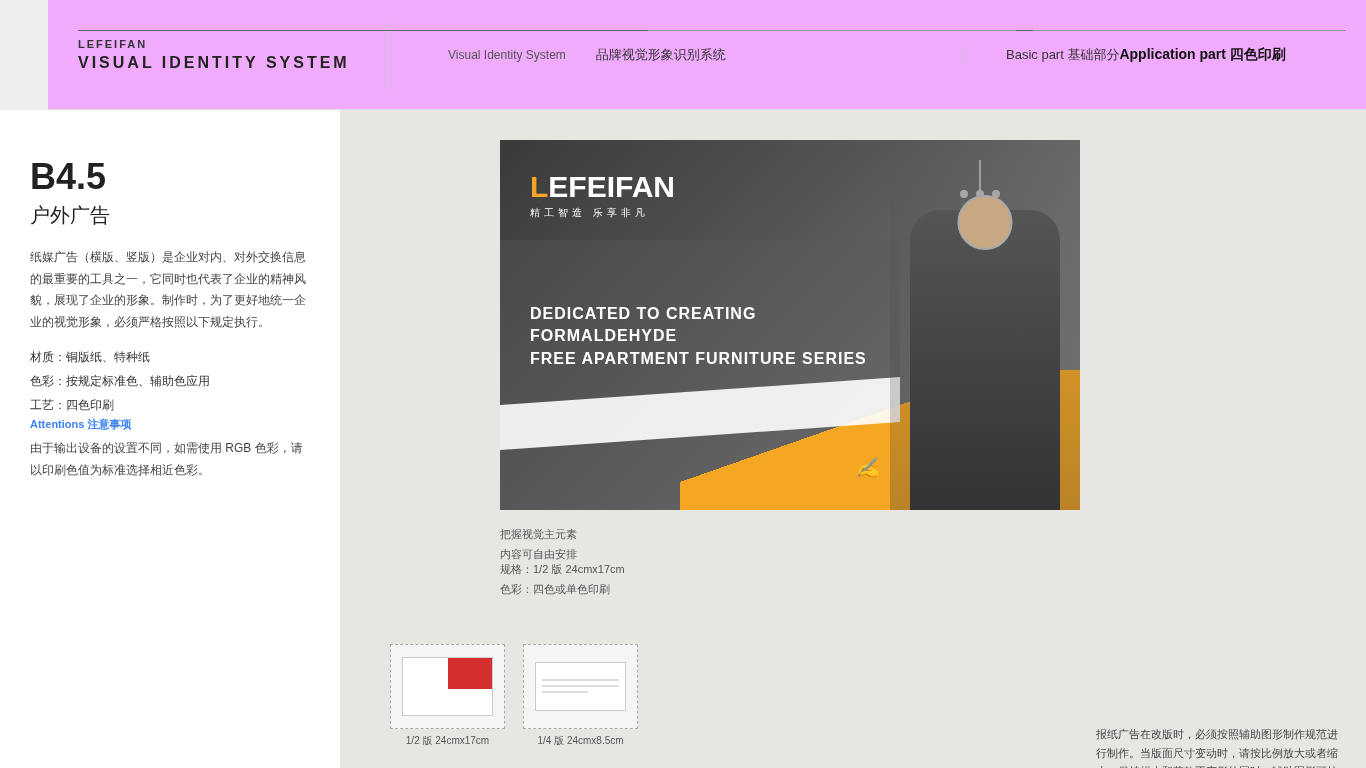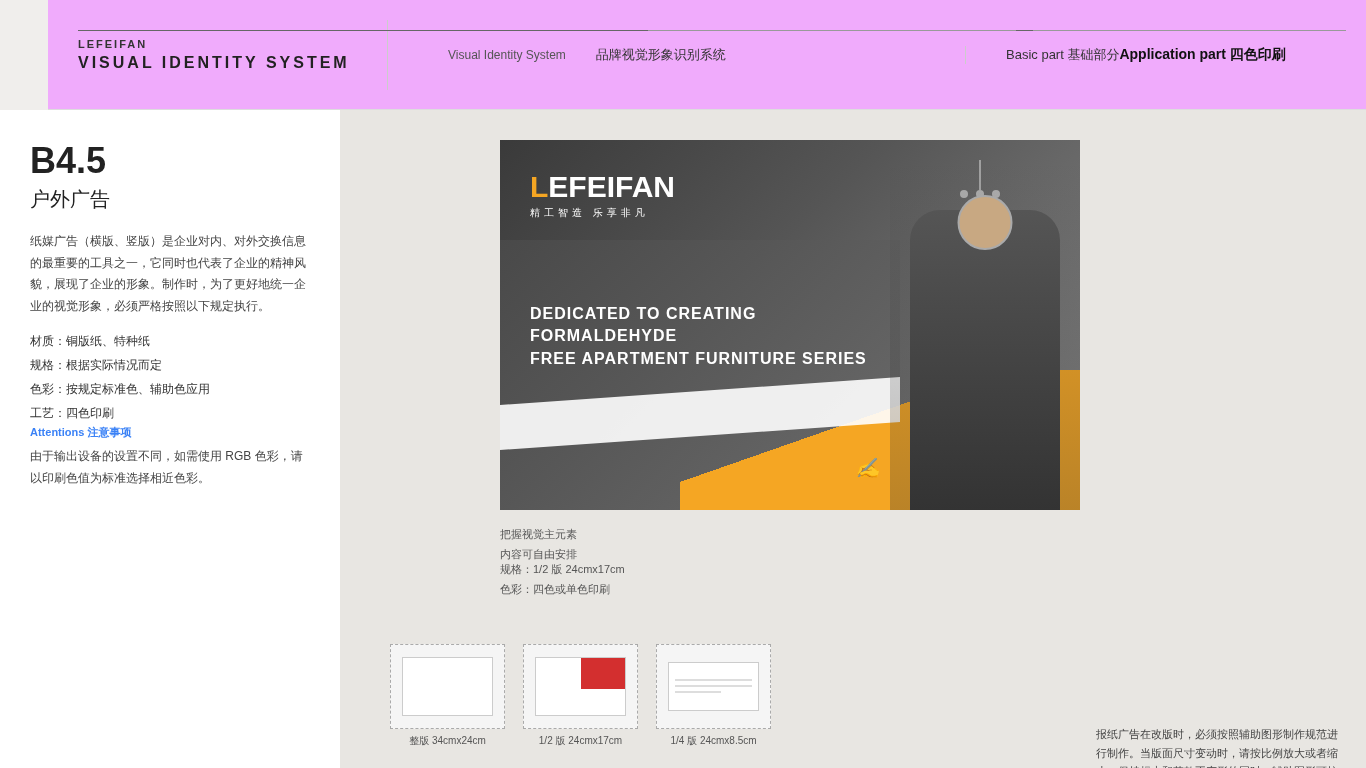--- a/index.html
+++ b/index.html
@@ -76,20 +76,21 @@
       bottom: 0;
       background: #ffffff;
       padding: 30px 30px;
       overflow-y: auto;
     }
     .section-code {
       font-size: 36px;
       font-weight: 700;
       color: #222;
       margin-bottom: 4px;
+      margin-top: 16px;
     }
     .section-title-cn {
       font-size: 20px;
       color: #222;
       margin-bottom: 18px;
     }
     .description {
       font-size: 12px;
       color: #444;
       line-height: 1.8;
@@ -285,21 +286,20 @@
     <span class="nav-application">Application part  四色印刷</span>
   </div>
 </div>
 
 <div class="left-panel">
   <div class="section-code">B4.5</div>
   <div class="section-title-cn">户外广告</div>
   <div class="description">纸媒广告（横版、竖版）是企业对内、对外交换信息的最重要的工具之一，它同时也代表了企业的精神风貌，展现了企业的形象。制作时，为了更好地统一企业的视觉形象，必须严格按照以下规定执行。</div>
   <div class="spec-list">
     <div>材质：铜版纸、特种纸</div>
-    <div>规格：根据实际情况而定</div>
     <div>色彩：按规定标准色、辅助色应用</div>
     <div>工艺：四色印刷</div>
   </div>
   <div class="attentions-title">Attentions 注意事项</div>
   <div class="attentions-text">由于输出设备的设置不同，如需使用 RGB 色彩，请以印刷色值为标准选择相近色彩。</div>
 </div>
 
 <div class="main-area">
 
   <div class="ad-banner">
@@ -348,26 +348,20 @@
     <div>内容可自由安排</div>
   </div>
 
   <div class="banner-spec">
     <div>规格：1/2 版 24cmx17cm</div>
     <div>色彩：四色或单色印刷</div>
   </div>
 
   <div class="thumbnails-row">
 
-    <div class="thumb-card">
-      <div class="thumb-box thumb-full">
-        <div style="width:80%;height:70%;border:1px solid #ccc;background:#fff;"></div>
-      </div>
-      <div class="thumb-label">整版 34cmx24cm</div>
-    </div>
 
     <div class="thumb-card">
       <div class="thumb-box thumb-half">
         <div style="position:relative;width:80%;height:70%;border:1px solid #ccc;background:#fff;overflow:hidden;">
           <div class="red-block"></div>
         </div>
       </div>
       <div class="thumb-label">1/2 版 24cmx17cm</div>
     </div>
 

